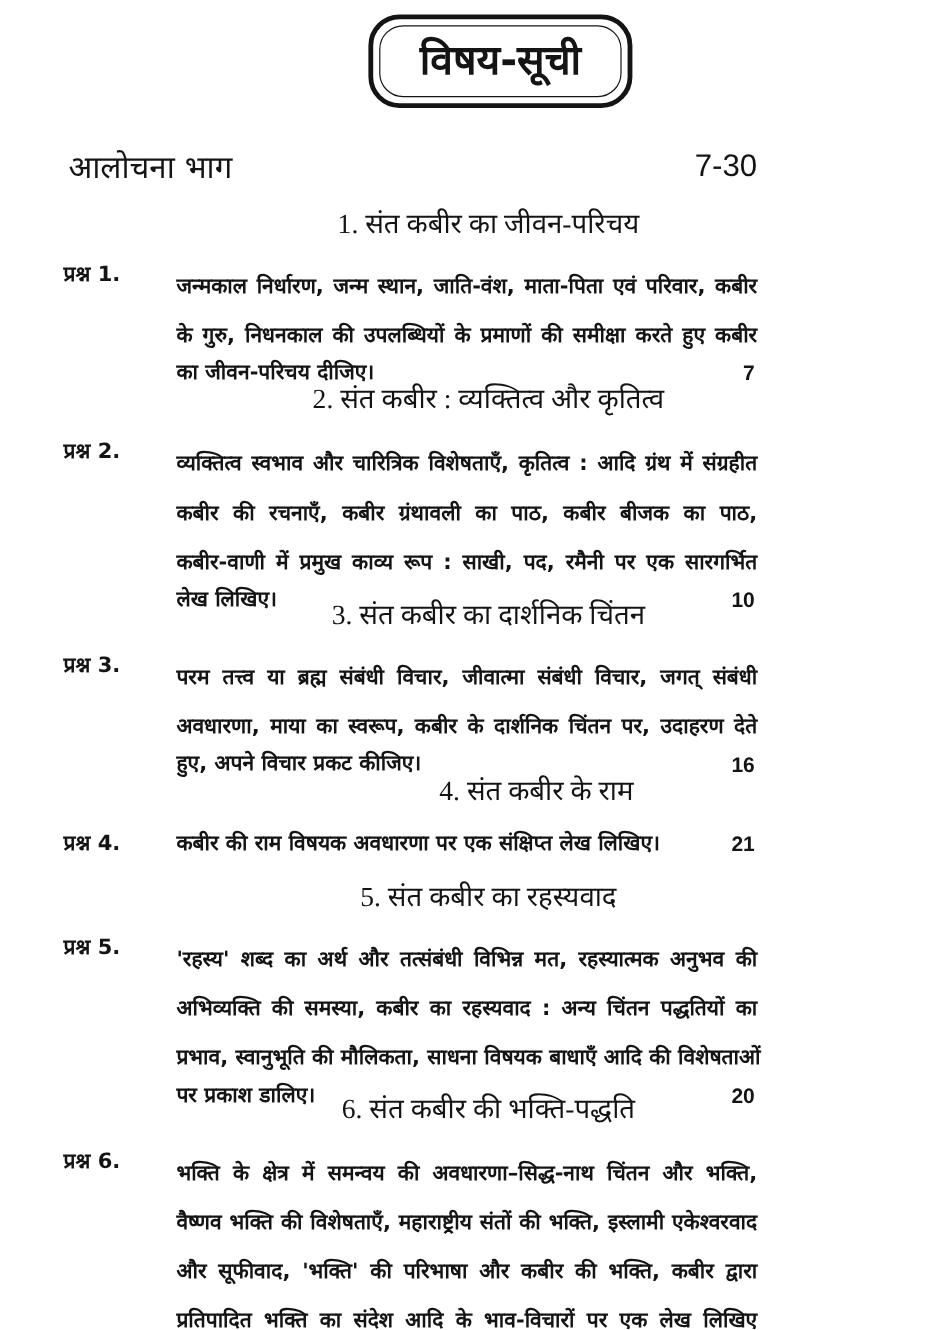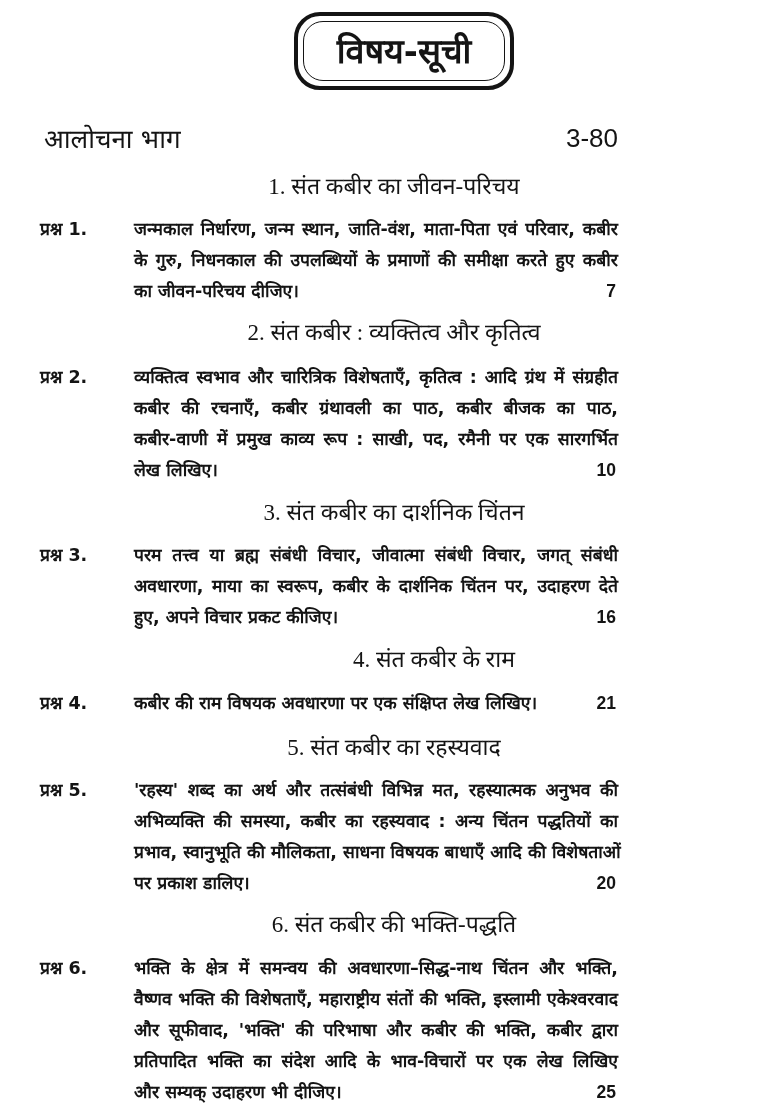--- a/index.html
+++ b/index.html
@@ -10,21 +10,21 @@
     body {
       width: 780px;
       height: 1108px;
       overflow: hidden;
       position: relative;
       color: #141414;
       font-family: "DejaVu Sans", "Liberation Sans", sans-serif;
     }
     .page {
       position: absolute;
-      left: 4px; top: 0;
+      left: 17px; top: 0;
       width: 644px;
       height: 1108px;
     }
     .title-wrap {
       position: absolute;
       left: 290px;
       top: 12px;
       width: 220px;
       height: 78px;
       border: 4px solid #141414;
@@ -88,20 +88,21 @@
     .q-body {
       margin-left: 94px;
       text-align: justify;
       position: relative;
     }
     .q-line {
       display: block;
       text-align: justify;
       text-align-last: justify;
       white-space: nowrap;
+      margin-top: 10px;
     }
     .q-last {
       display: flex;
       justify-content: space-between;
     }
     .page-num {
       font-family: "Liberation Sans", sans-serif;
       font-weight: bold;
       padding-right: 2px;
     }
@@ -112,21 +113,21 @@
 <div class="page">
 
   <div class="title-wrap">
     <div class="title-inner">
       <span class="title-text">विषय-सूची</span>
     </div>
   </div>
 
   <div class="part-row">
     <span>आलोचना भाग</span>
-    <span class="part-range">3-80</span>
+    <span class="part-range">7-30</span>
   </div>
 
   <div class="section-heading" style="top:172px;">1. संत कबीर का जीवन-परिचय</div>
   <div class="question" style="top:214px;">
     <span class="q-label">प्रश्न 1.</span>
     <div class="q-body">
       <span class="q-line">जन्मकाल निर्धारण, जन्म स्थान, जाति-वंश, माता-पिता एवं परिवार, कबीर</span>
       <span class="q-line">के गुरु, निधनकाल की उपलब्धियों के प्रमाणों की समीक्षा करते हुए कबीर</span>
       <div class="q-last">
         <span>का जीवन-परिचय दीजिए।</span>

